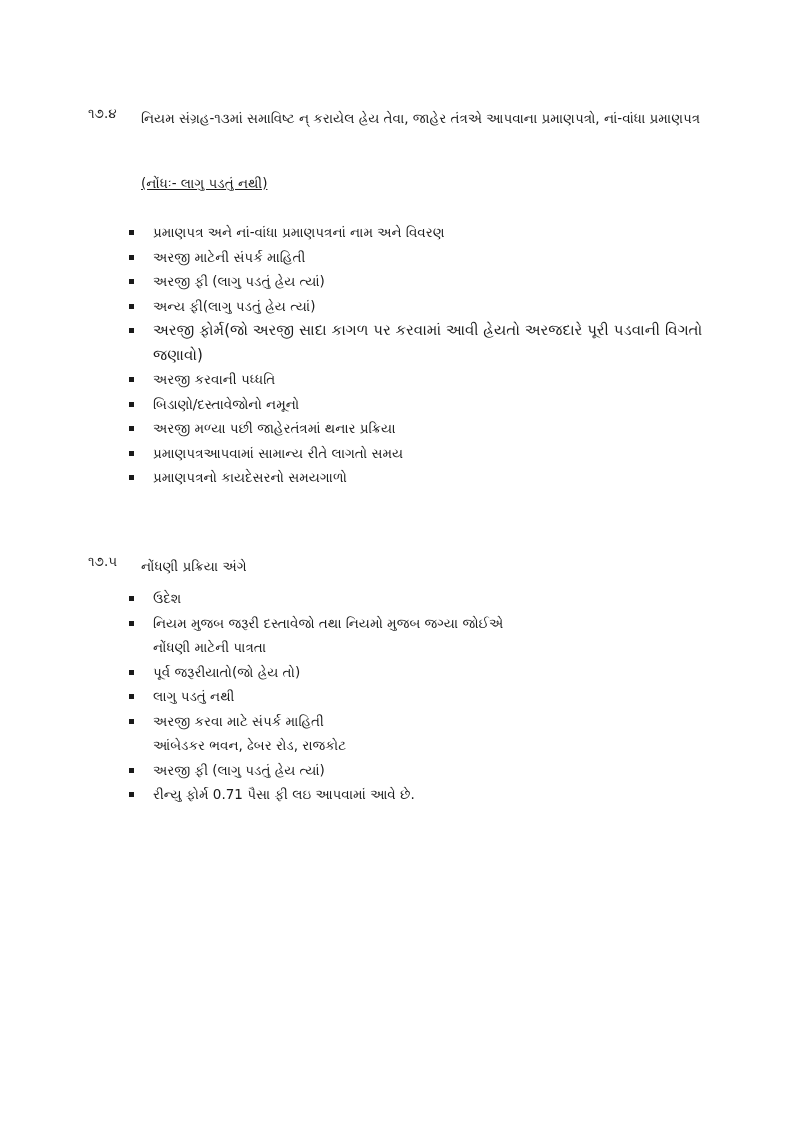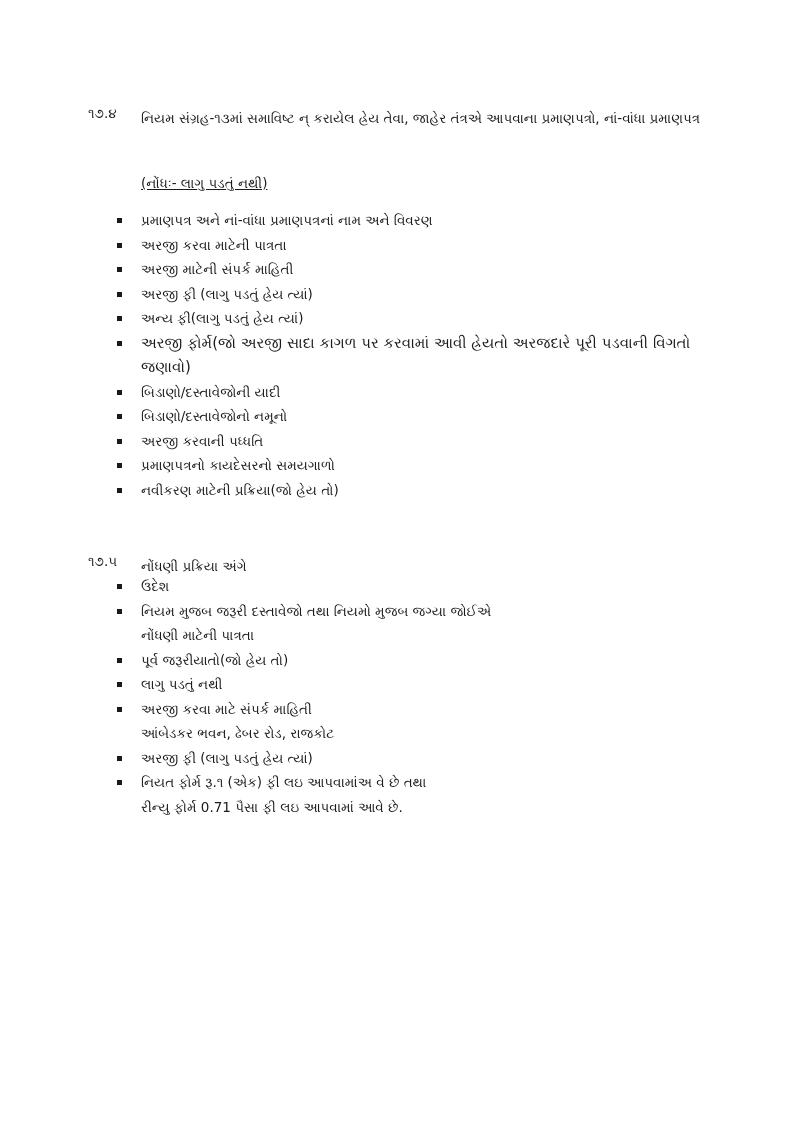--- a/index.html
+++ b/index.html
@@ -5,49 +5,48 @@
   html, body { margin: 0; padding: 0; background: #ffffff; }
   body {
     width: 800px; height: 1131px; position: relative; overflow: hidden;
     font-family: "DejaVu Sans", sans-serif; color: #1a1a1a; font-size: 13.5px;
   }
   .page { position: absolute; left: 0; top: 0; width: 800px; height: 1107px; padding-left: 40px; }
   .sec-head { position: absolute; left: 88px; width: 640px; display: flex; }
   .sec-num { width: 53px; flex: none; }
   .sec-title { flex: 1; line-height: 26px; }
   .note { position: absolute; left: 141px; }
-  .list { position: absolute; left: 114px; margin: 0; padding: 0; list-style: none; width: 620px; }
+  .list { position: absolute; left: 114px; margin: 12px; padding: 0; list-style: none; width: 620px; }
   .list li { position: relative; padding-left: 27px; line-height: 24.5px; }
   .bullet { position: absolute; left: 3px; top: 10px; width: 5px; height: 5px; background: #1a1a1a; }
   .sub { display: block; }
 </style>
 </head>
 <body>
 
 <div class="page">
 
   <div class="sec-head" style="top:105px;">
     <span class="sec-num">૧૭.૪</span>
     <span class="sec-title">નિયમ સંગ્રહ-૧૩માં સમાવિષ્ટ ન્ કરાયેલ હ્રેય તેવા, જાહેર તંત્રએ આપવાના પ્રમાણપત્રો, નાં-વાંધા પ્રમાણપત્ર</span>
   </div>
 
   <div class="note" style="top:175px;text-decoration:underline;">(નોંધઃ- લાગુ પડતું નથી)</div>
 
   <ul class="list" style="top:208px;">
     <li><span class="bullet"></span><span>પ્રમાણપત્ર અને નાં-વાંધા પ્રમાણપત્રનાં નામ અને વિવરણ</span></li>
-    <li><span class="bullet"></span><span>અરજી કરવા માટેની પાત્રતા</span></li>
     <li><span class="bullet"></span><span>અરજી માટેની સંપર્ક માહિતી</span></li>
     <li><span class="bullet"></span><span>અરજી ફી (લાગુ પડતું હ્રેય ત્યાં)</span></li>
     <li><span class="bullet"></span><span>અન્ય ફી(લાગુ પડતું હ્રેય ત્યાં)</span></li>
     <li><span class="bullet"></span><span style="font-size:15px;text-align:center;">અરજી ફોર્મ(જો અરજી સાદા કાગળ પર કરવામાં આવી હ્રેયતો અરજદારે પૂરી પડવાની વિગતો જણાવો)</span></li>
-    <li><span class="bullet"></span><span>બિડાણો/દસ્તાવેજોની યાદી</span></li>
+    <li><span class="bullet"></span><span>અરજી કરવાની પધ્ધતિ</span></li>
     <li><span class="bullet"></span><span>બિડાણો/દસ્તાવેજોનો નમૂનો</span></li>
-    <li><span class="bullet"></span><span>અરજી કરવાની પધ્ધતિ</span></li>
+    <li><span class="bullet"></span><span>અરજી મળ્યા પછી જાહેરતંત્રમાં થનાર પ્રક્રિયા</span></li>
+    <li><span class="bullet"></span><span>પ્રમાણપત્રઆપવામાં સામાન્ય રીતે લાગતો સમય</span></li>
     <li><span class="bullet"></span><span>પ્રમાણપત્રનો કાયદેસરનો સમયગાળો</span></li>
-    <li><span class="bullet"></span><span>નવીકરણ માટેની પ્રક્રિયા(જો હ્રેય તો)</span></li>
   </ul>
 
   <div class="sec-head" style="top:553px;">
     <span class="sec-num">૧૭.૫</span>
     <span class="sec-title">નોંધણી પ્રક્રિયા અંગે</span>
   </div>
 
   <ul class="list" style="top:574px;">
     <li>
         <span class="bullet"></span>
@@ -70,18 +69,17 @@
         <span class="bullet"></span>
         <span class="sub">અરજી કરવા માટે સંપર્ક માહિતી</span>
         <span class="sub">આંબેડકર ભવન, ઢેબર રોડ, રાજકોટ</span>
       </li>
     <li>
         <span class="bullet"></span>
         <span class="sub">અરજી ફી (લાગુ પડતું હ્રેય ત્યાં)</span>
       </li>
     <li>
         <span class="bullet"></span>
-        <span class="sub">નિયત ફોર્મ રૂ.૧ (એક) ફી લઇ આપવામાંઅ વે છે તથા</span>
         <span class="sub">રીન્યુ ફોર્મ 0.71 પૈસા ફી લઇ આપવામાં આવે છે.</span>
       </li>
   </ul>
 
 </div>
 
 </body></html>

